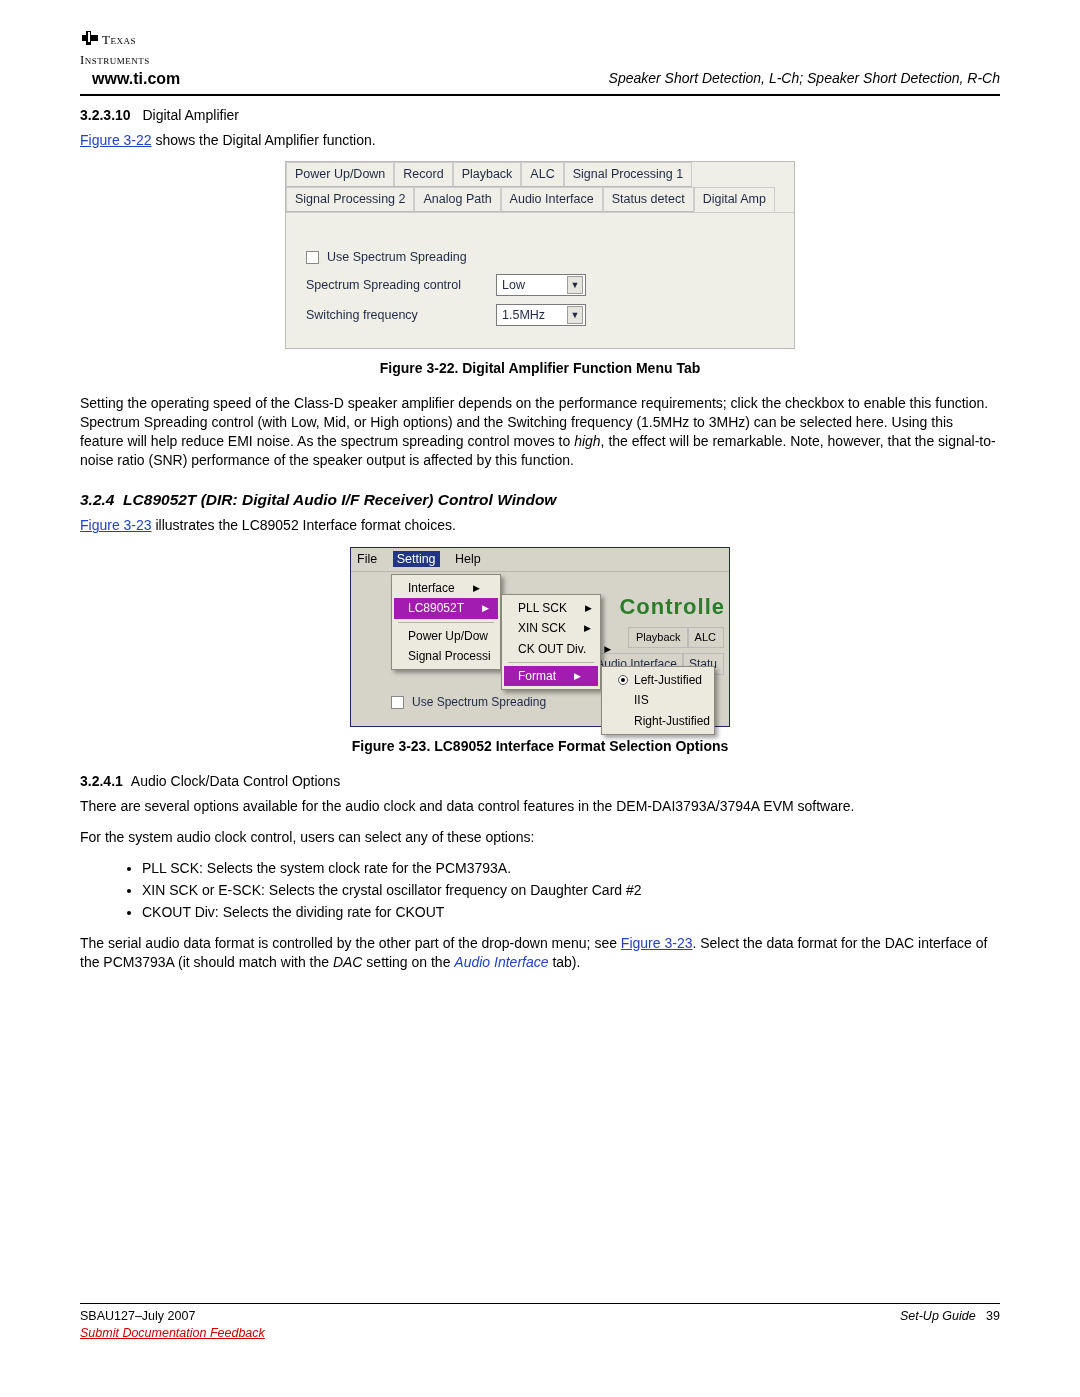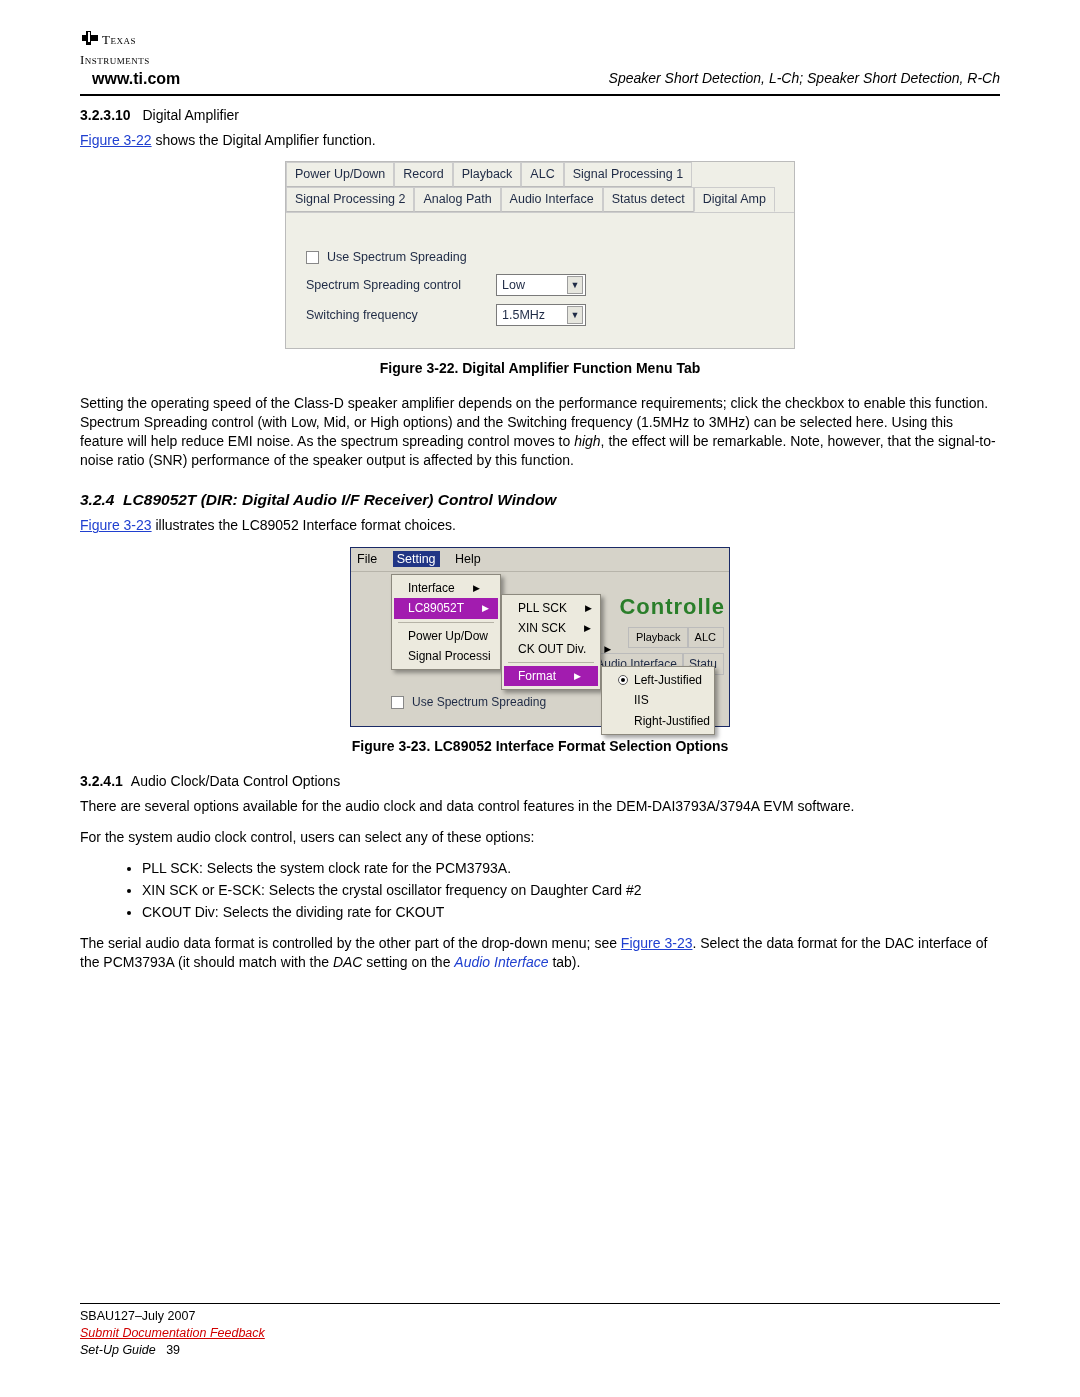--- a/index.html
+++ b/index.html
@@ -99,21 +99,21 @@
   .bg-tabs .bgtab { border:1px solid #bbb;padding:2px 7px;display:inline-block;margin:0 -1px; }
   .bg-tabs2 { position:absolute;top:81px;right:6px;font-size:12px;color:#1e2a45;}
   .bg-tabs2 .bgtab { border:1px solid #bbb;padding:2px 6px;display:inline-block;margin:0 -1px; }
   .bg-spectrum { font-size:12px;color:#1e2a45;margin-top:118px;margin-left:30px;display:flex;align-items:center;}
   .radio { width:10px;height:10px;border:1px solid #555;border-radius:50%;display:inline-block;margin-right:6px;background:#fff;vertical-align:-1px;}
   .radio.sel::after{content:"";display:block;width:4px;height:4px;background:#000;border-radius:50%;margin:2px;}
 
   
   .footer-space { height:320px;}
   .hr-bot { border:0;border-top:1px solid #000;margin:0 0 4px 0;}
-  .footer-row { display:flex;justify-content:space-between;font-size:12.5px;flex-direction:column;}
+  .footer-row { display:flex;justify-content:space-between;font-size:12.5px;}
   .footer-left {}
   .footer-right { font-style:italic;}
 </style>
 </head>
 <body>
 
 <div class="header-row">
   <div class="logo">
     <div class="logo-ti">
       <span class="ti-icon">

